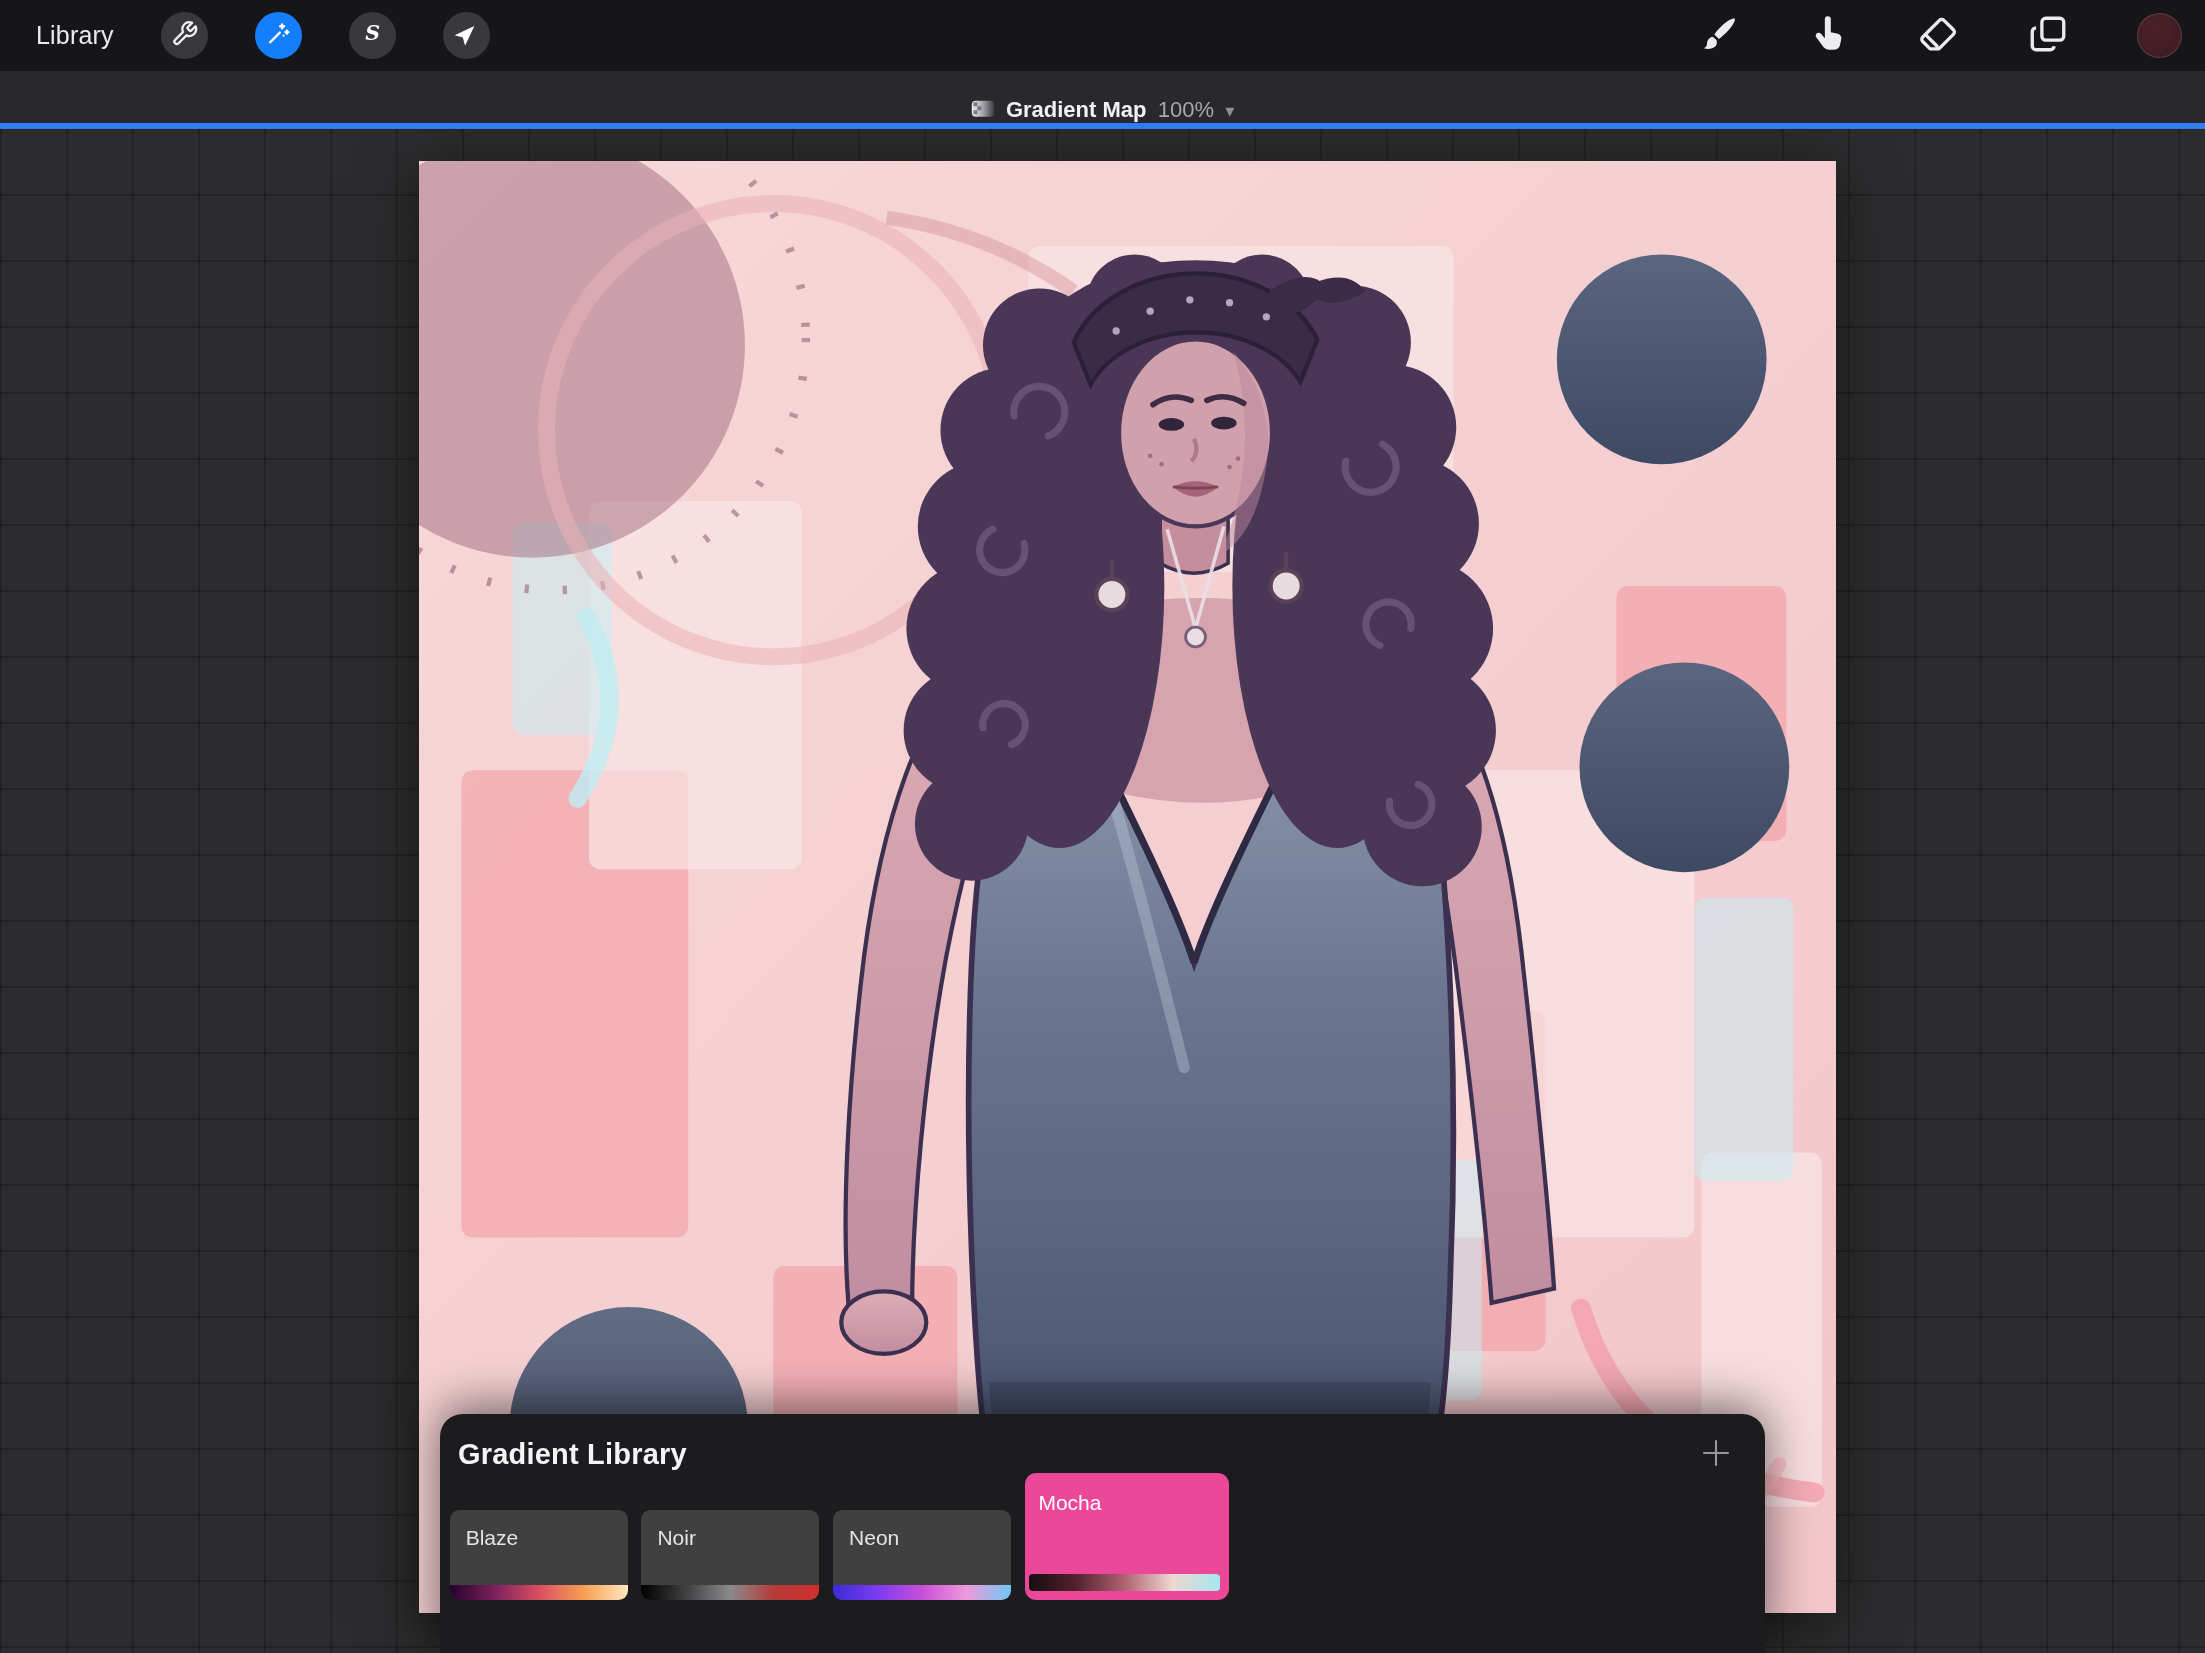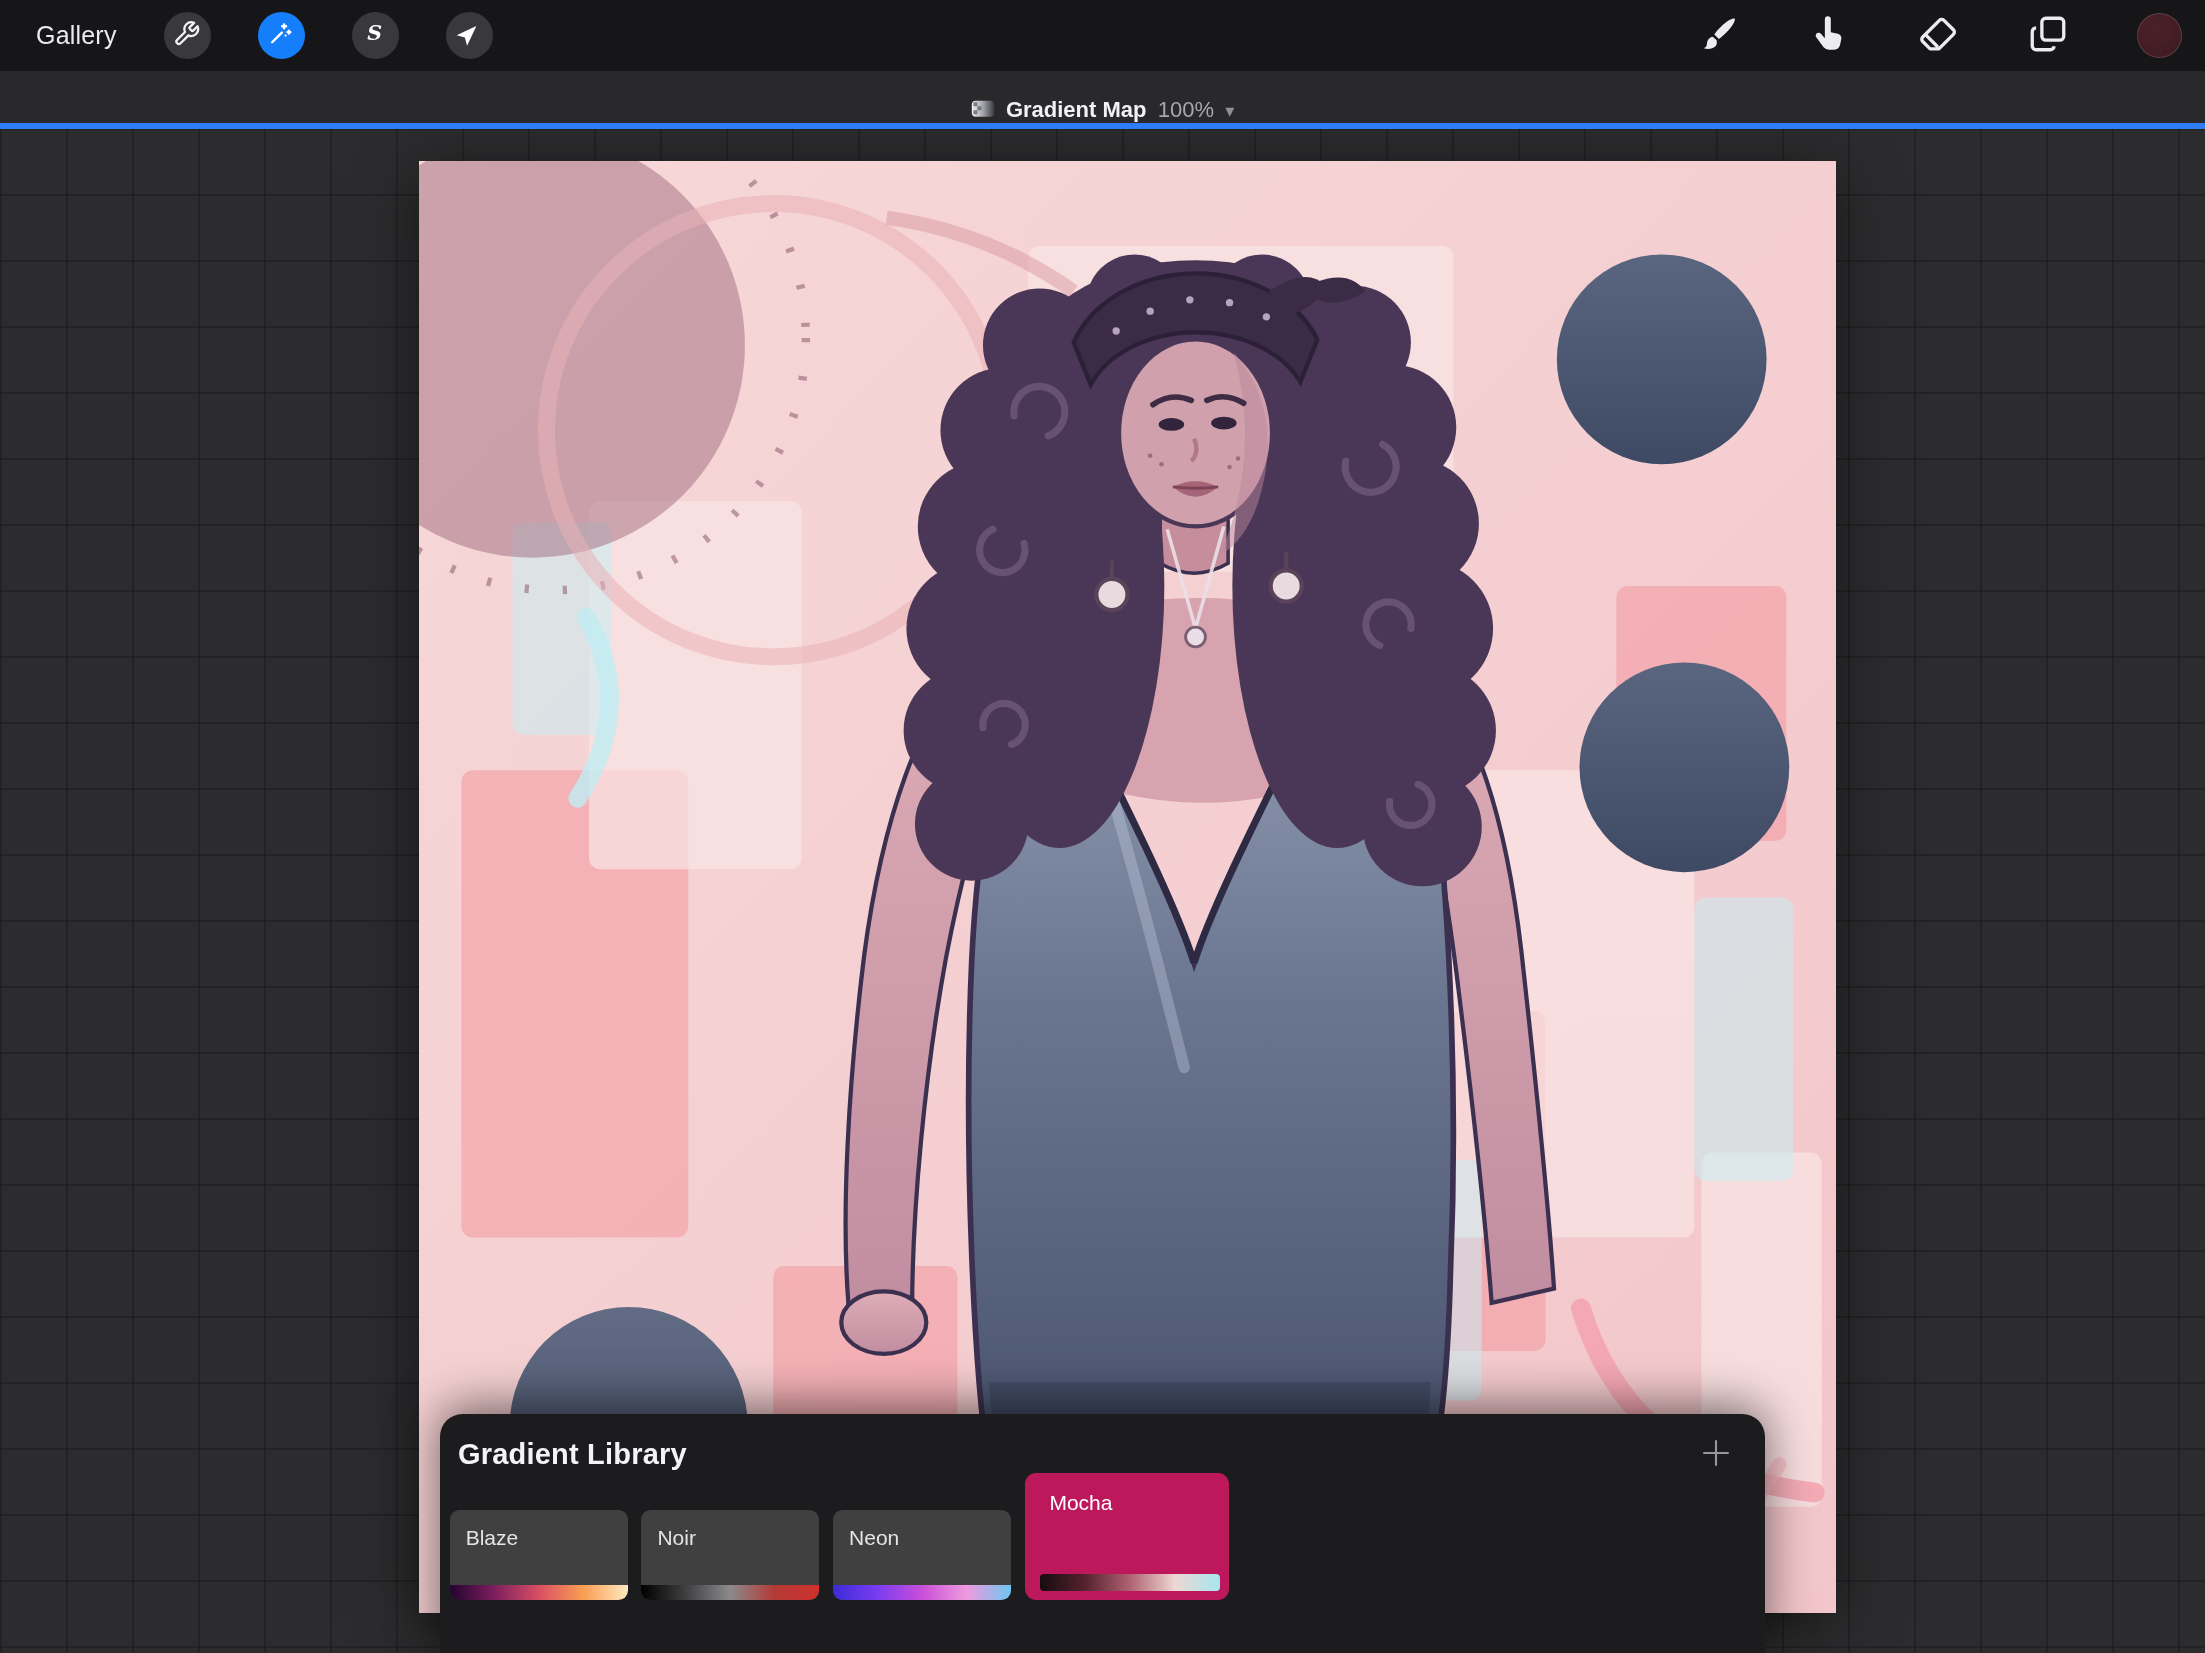--- a/index.html
+++ b/index.html
@@ -47,31 +47,31 @@
     box-shadow:0 -6.5px 48px rgba(0,0,0,.55);}
   .panel-header{display:flex;align-items:flex-start;justify-content:space-between;
     padding:24px 31px 0 18px;}
   .panel-title{color:#f4f4f6;font-size:29px;font-weight:600;letter-spacing:0.2px;}
   .add-btn{width:37px;height:37px;display:flex;align-items:center;justify-content:center;margin-top:-1.6px;}
   .cards{position:absolute;left:9.7px;bottom:53px;display:flex;align-items:flex-end;gap:13.7px;}
   .preset-card{width:178px;height:90px;background:#404040;border-radius:9.7px;
     display:flex;flex-direction:column;overflow:hidden;}
   .preset-label{color:#e4e4e7;font-size:21px;padding:16px 0 0 16px;}
   .preset-strip{margin-top:auto;height:15.3px;width:100%;}
-  .preset-card.selected{width:204px;height:127px;background:#be185d;border-radius:11.3px;
-    padding:0 9px 9px 15px;}
+  .preset-card.selected{width:204px;height:127px;background:#ec4899;border-radius:11.3px;
+    padding:0 9px 9px 4px;}
   .preset-card.selected .preset-label{color:#ffffff;padding:18px 0 0 9.7px;}
   .preset-card.selected .preset-strip{border-radius:4px;height:17px;}
 </style>
 </head>
 <body>
 
 <header class="top-toolbar">
   <div class="tb-left">
-    <div class="gallery-label">Gallery</div>
+    <div class="gallery-label">Library</div>
 
     <div class="tool-circle">
       <span>
         <svg width="27.4" height="27.4" viewBox="0 0 24 24" fill="none" stroke="#f1f1f4" stroke-width="2" stroke-linecap="round" stroke-linejoin="round">
           <path d="M14.7 6.3a1 1 0 0 0 0 1.4l1.6 1.6a1 1 0 0 0 1.4 0l3.77-3.77a6 6 0 0 1-7.94 7.94l-6.91 6.91a2.12 2.12 0 0 1-3-3l6.91-6.91a6 6 0 0 1 7.94-7.94l-3.76 3.76z"></path>
         </svg>
       </span>
     </div>
 
     <div class="tool-circle active">

